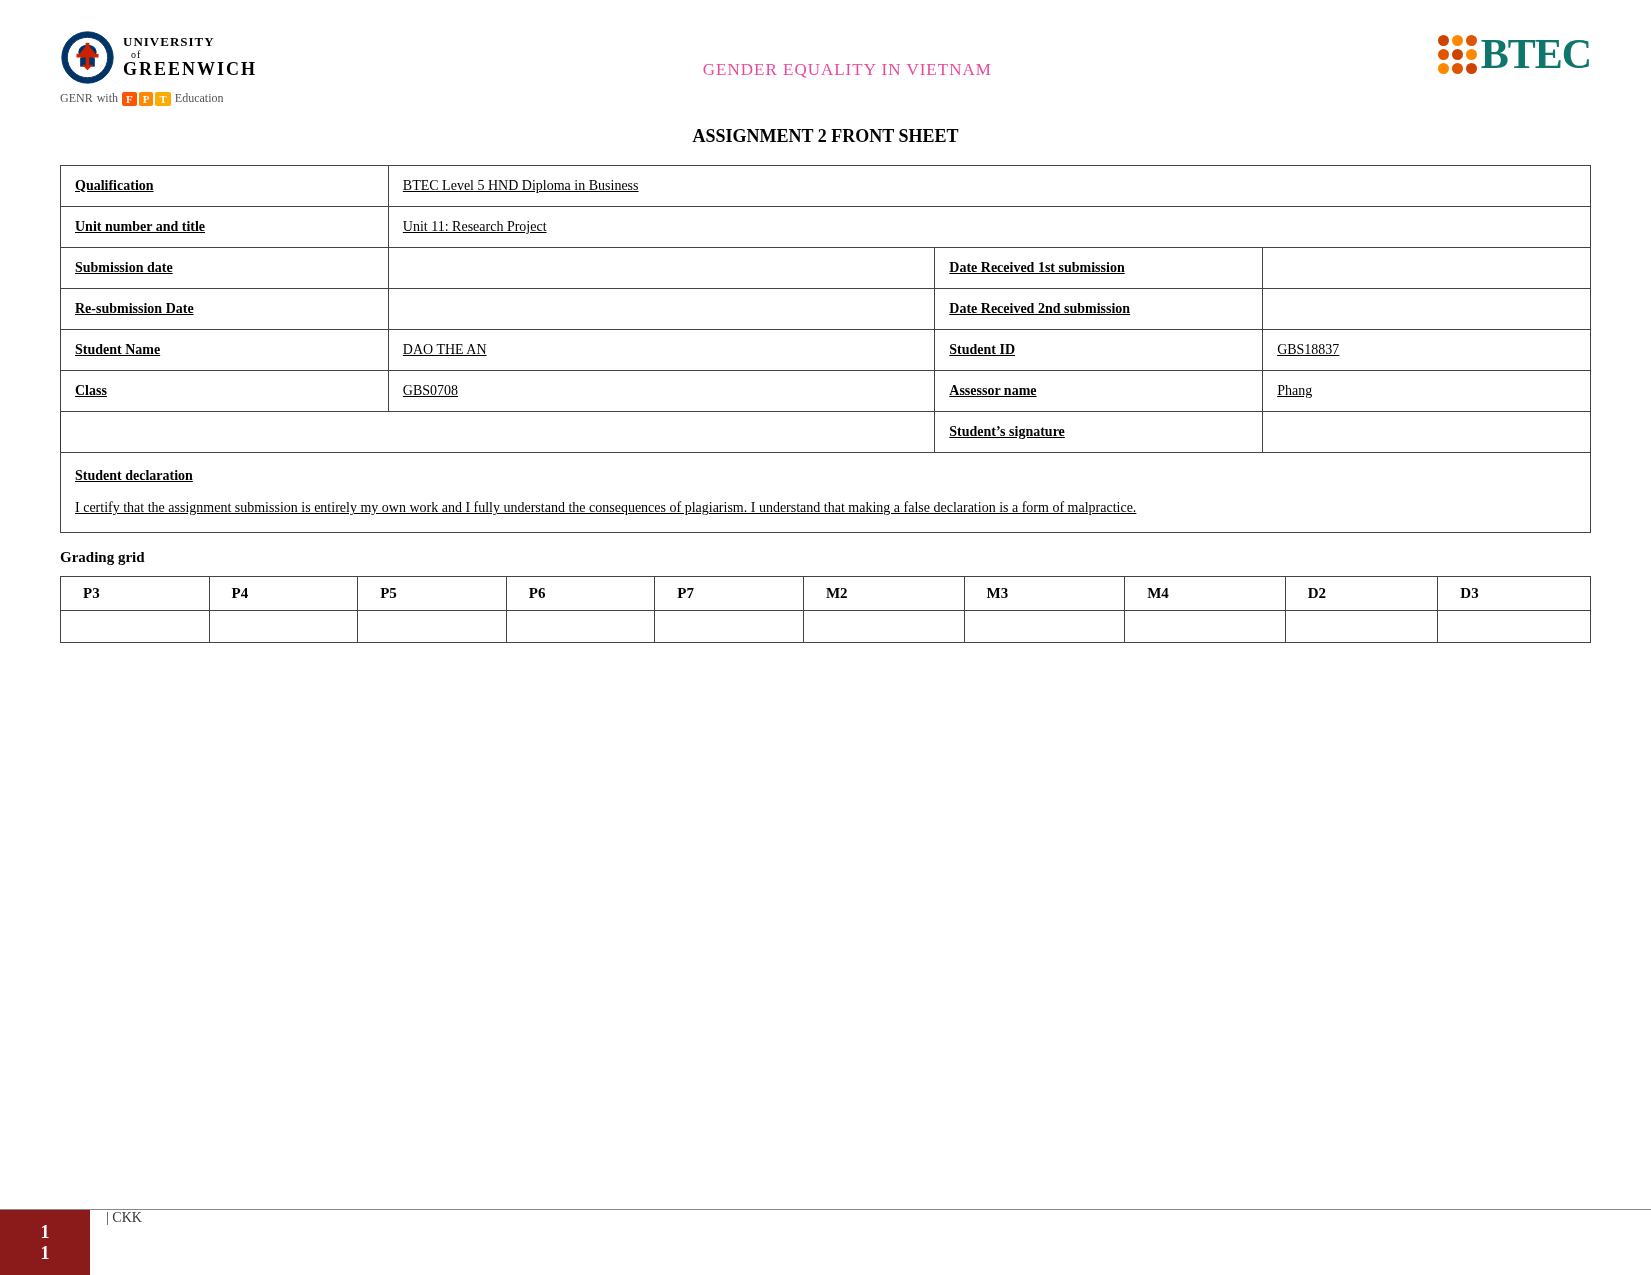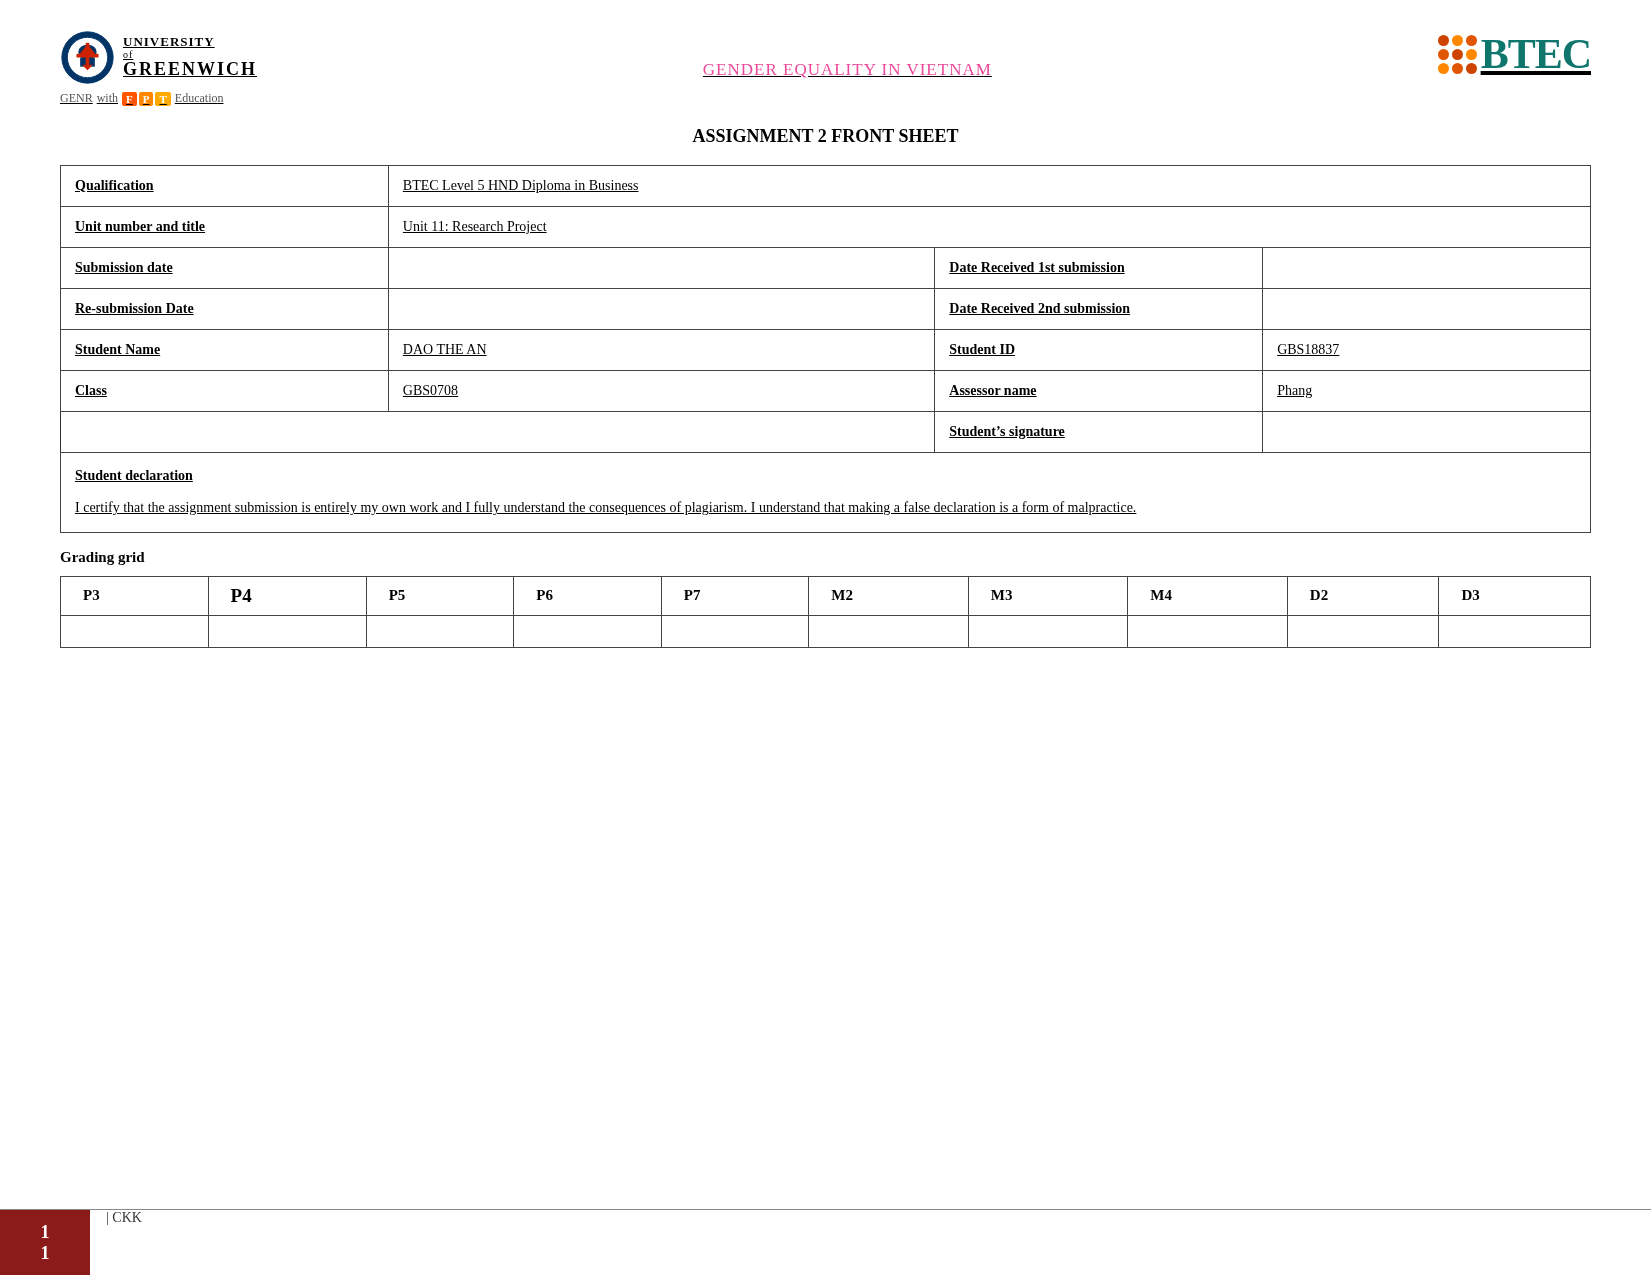--- a/index.html
+++ b/index.html
@@ -19,21 +19,20 @@
       padding: 30px 60px 30px 60px;
       position: relative;
     }
 
     
     .header {
       display: flex;
       align-items: flex-start;
       justify-content: flex-start;
       margin-bottom: 10px;
-      text-decoration: underline;
     }
 
     .header-left {
       display: flex;
       flex-direction: column;
       align-items: flex-start;
     }
 
     .logo-greenwich {
       display: flex;
@@ -50,20 +49,21 @@
 
     .greenwich-text .university {
       font-size: 13px;
       font-weight: bold;
       letter-spacing: 1px;
     }
 
     .greenwich-text .of {
       font-size: 10px;
       letter-spacing: 1px;
+      margin-left: 8px;
     }
 
     .greenwich-text .greenwich {
       font-size: 18px;
       font-weight: bold;
       letter-spacing: 2px;
     }
 
     .genr-line {
       display: flex;
@@ -358,21 +358,21 @@
     </tr>
   </tbody>
     </table>
 
   <div class="grading-title">Grading grid</div>
   <table class="grading-table">
     <tbody>
         <tr>
 
     <td style="font-weight: bold; font-size: 15px;">P3</td>
-          <td style="font-weight: bold; font-size: 19px;">P4</td>
+          <td style="font-weight: bold; font-size: 15px;">P4</td>
           <td style="font-weight: bold; font-size: 15px;">P5</td>
           <td style="font-weight: bold; font-size: 15px;">P6</td>
           <td style="font-weight: bold; font-size: 15px;">P7</td>
           <td style="font-weight: bold; font-size: 15px;">M2</td>
           <td style="font-weight: bold; font-size: 15px;">M3</td>
           <td style="font-weight: bold; font-size: 15px;">M4</td>
           <td style="font-weight: bold; font-size: 15px;">D2</td>
           <td style="font-weight: bold; font-size: 15px;">D3</td>
         </tr>
     <tr>

